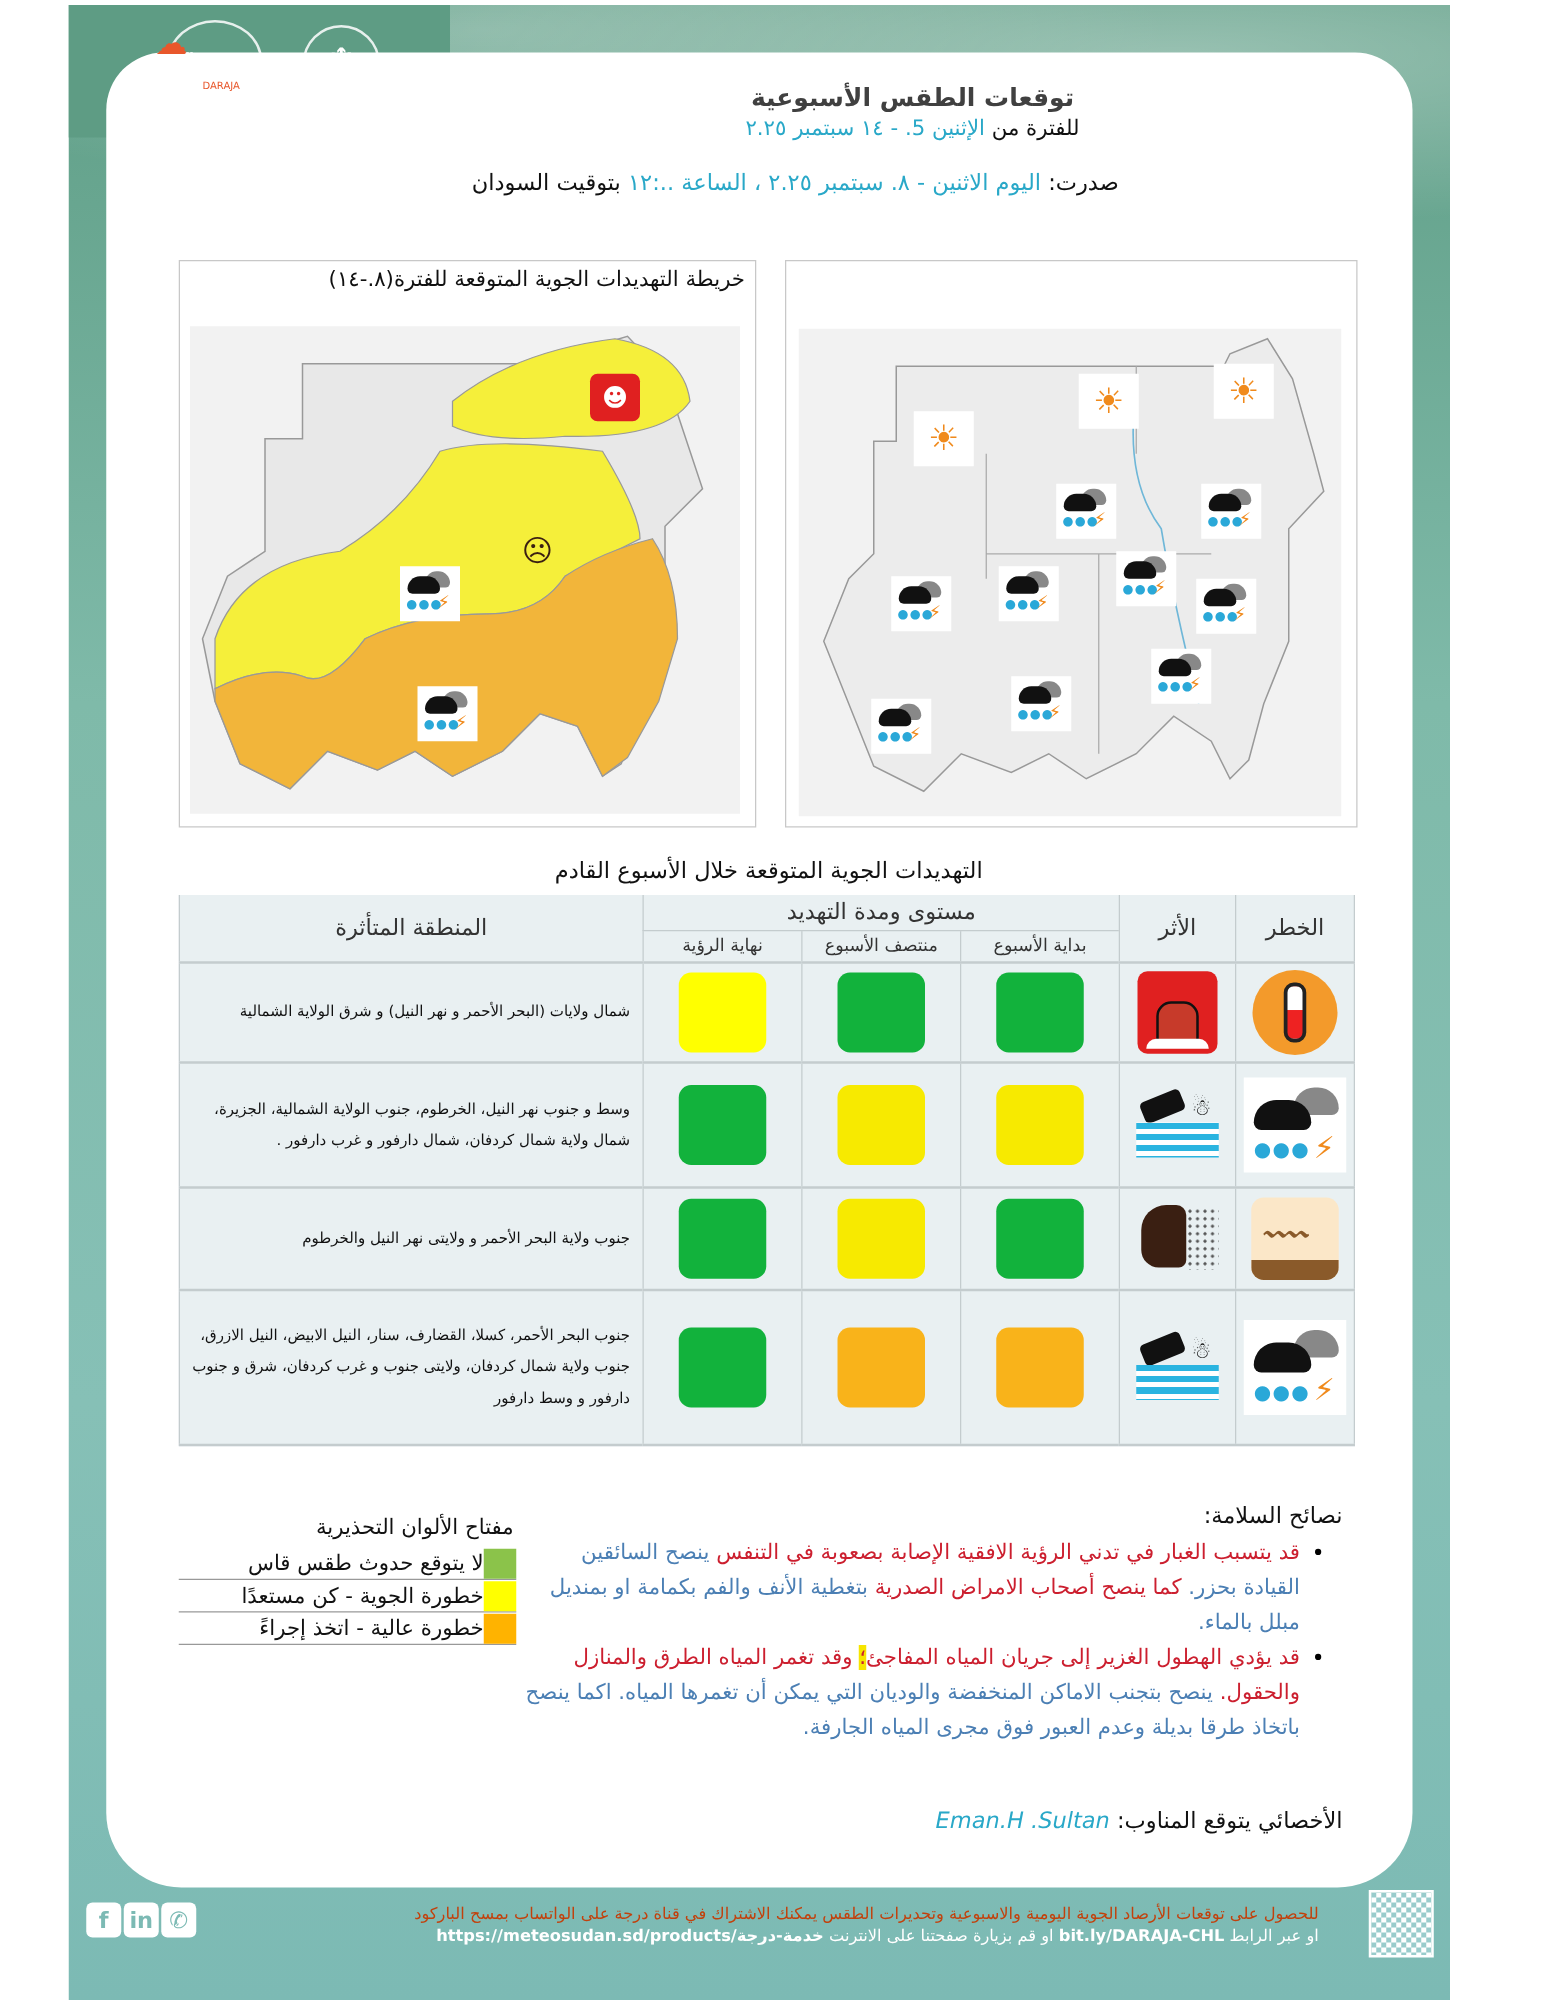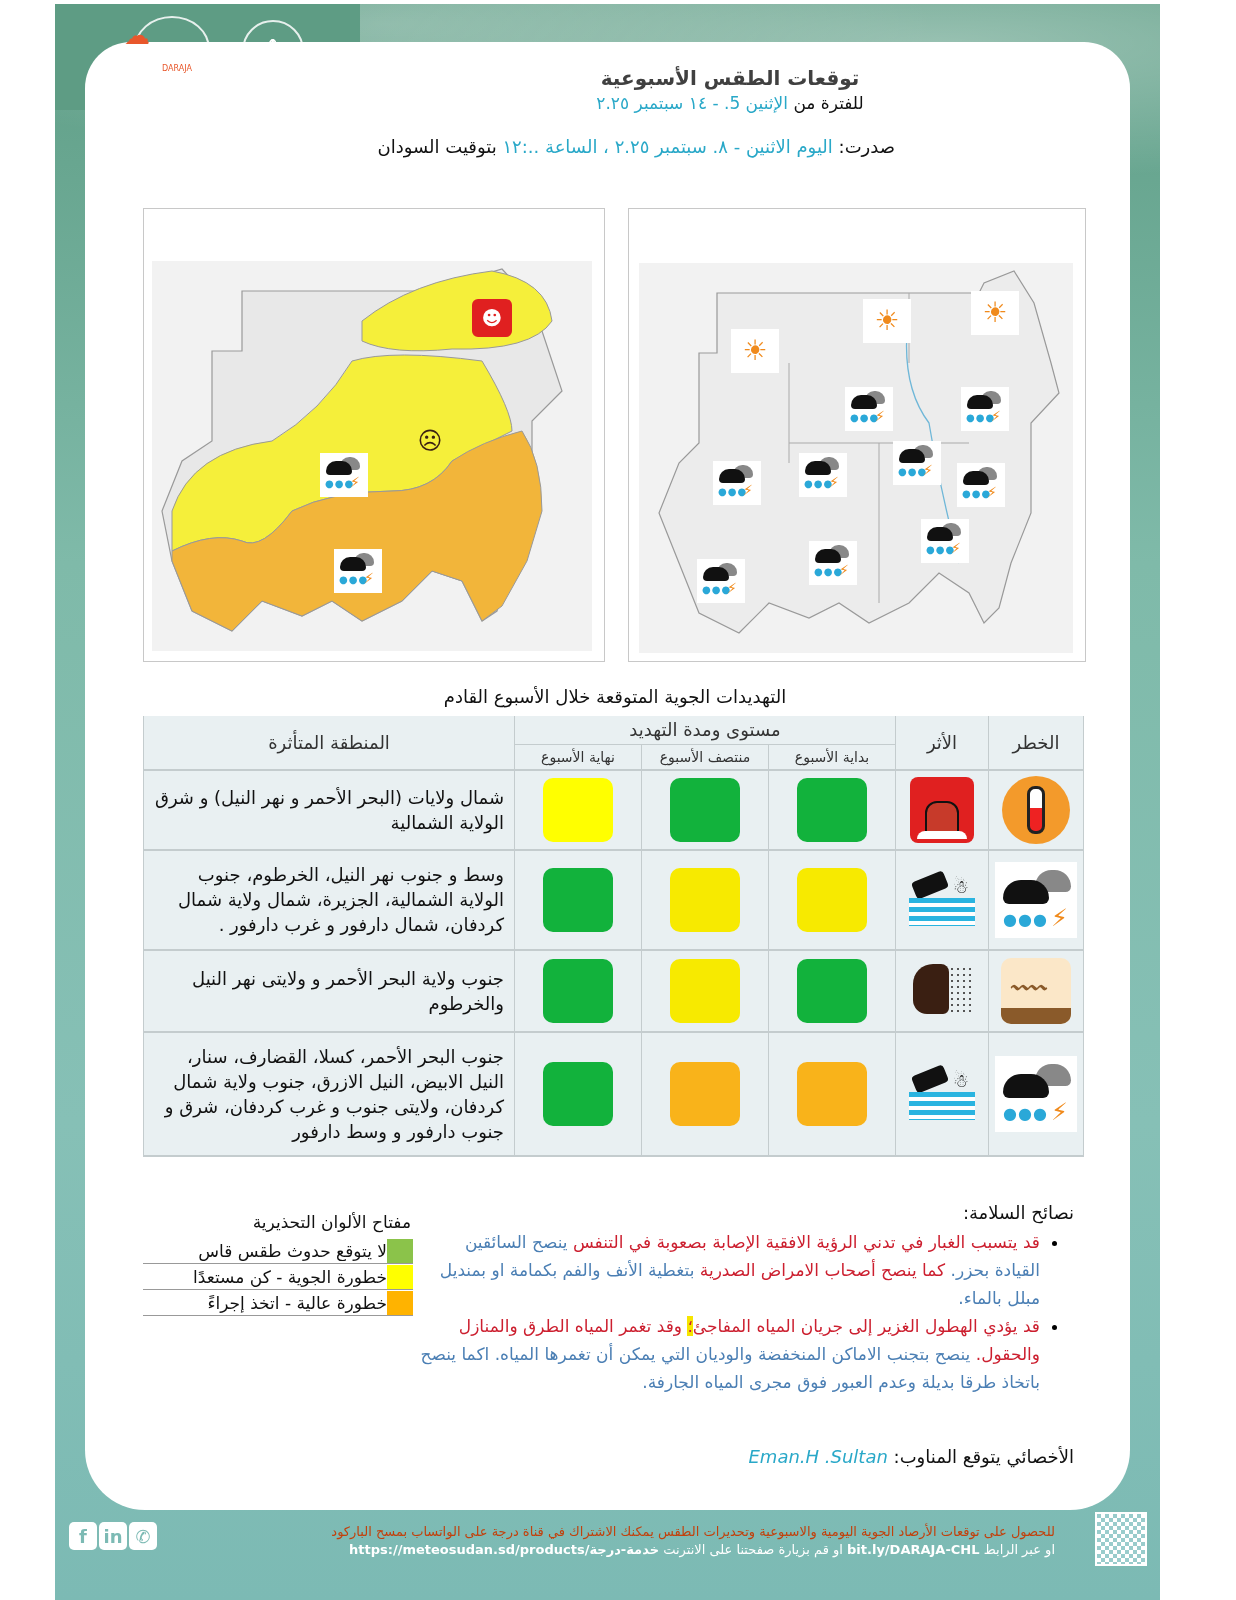--- a/index.html
+++ b/index.html
@@ -35,21 +35,21 @@
   .storm-ico .c2{position:absolute;left:18px;top:2px;width:20px;height:13px;background:#888;border-radius:10px 10px 4px 4px;}
   .storm-ico .drops{position:absolute;left:3px;top:24px;font-size:10px;color:#2aa8d8;letter-spacing:1px;}
   .storm-ico .bolt{position:absolute;left:28px;top:20px;font-size:14px;color:#f08a1c;}
 
   .section-title{position:absolute;left:140px;top:686px;width:950px;text-align:center;font-size:18px;color:#111;direction:rtl;}
   table.threat{position:absolute;left:143px;top:716px;width:941px;border-collapse:collapse;background:#e9f0f2;direction:rtl;}
   table.threat th,table.threat td{border:1px solid #c4ccce;border-top:none;border-bottom:2px solid #c4ccce;color:#111;font-weight:normal;}
   table.threat th{font-size:18px;color:#333;}
   table.threat .subh{font-size:14px;color:#333;height:22px;}
   .sq{width:70px;height:64px;border-radius:10px;margin:auto;}
-  .region{font-size:18px;line-height:25px;text-align:right;padding:0 10px 0 6px;}
+  .region{font-size:12px;line-height:25px;text-align:right;padding:0 10px 0 6px;}
   .haz-ico{width:82px;height:76px;margin:auto;display:flex;align-items:center;justify-content:center;}
   .thermo{width:68px;height:68px;border-radius:50%;background:#f39a2b;display:flex;align-items:center;justify-content:center;}
   .thermo span{display:block;width:12px;height:42px;border:3px solid #222;border-radius:8px;background:linear-gradient(#fff 45%,#e22 45%);}
   .impact-heat{width:64px;height:66px;background:#e02020;border-radius:8px;display:flex;align-items:flex-end;justify-content:center;}
   .impact-heat .face{width:30px;height:32px;background:#c73a2a;border:2px solid #111;border-radius:12px 12px 6px 6px;margin-bottom:6px;position:relative;}
   .impact-heat .body{position:absolute;left:-10px;top:28px;width:50px;height:8px;background:#fff;border-radius:8px 8px 0 0;}
   .flood{width:66px;height:56px;position:relative;}
   .flood .car{position:absolute;left:4px;top:4px;width:34px;height:18px;background:#111;transform:rotate(-22deg);border-radius:4px;}
   .flood .person{position:absolute;left:44px;top:4px;font-size:18px;color:#111;}
   .flood .waves{position:absolute;left:0;top:26px;width:66px;height:28px;background:repeating-linear-gradient(180deg,#2ab4e0 0 5px,#fff 5px 9px);}
@@ -204,20 +204,21 @@
           <div class="c1"></div>
           <div class="drops">●●●</div>
           <div class="bolt">⚡</div>
         </div>
       </div>
   </div>
 </div>
 
 <div class="mapbox" style="left:143px;top:208px;width:460px;height:452px;">
   <div class="cap">
+    <div>خريطة التهديدات الجوية المتوقعة للفترة(٨.-١٤)</div>
   </div>
   <div class="map-area" style="left:8px;top:52px;width:440px;height:390px;">
     <svg width="440" height="390">
       <path d="M90 30 L300 30 L310 20 L350 8 L380 40 L400 100 L410 130 L380 160 L380 250 L360 300 L345 350 L330 360 L310 320 L280 310 L250 340 L210 360 L180 340 L150 355 L110 340 L80 370 L40 350 L20 300 L10 250 L30 200 L60 180 L60 90 L90 90 Z" fill="#e8e8e8" stroke="#999" stroke-width="1.2"></path>
       <path d="M210 60 Q260 20 340 10 Q395 20 400 60 Q380 90 300 88 Q240 94 210 80 Z" fill="#f5ef3a" stroke="#999"></path>
       <path d="M20 250 Q40 190 120 180 Q170 150 200 100 Q240 88 330 100 Q360 150 360 170 Q320 190 300 200 Q280 230 240 230 Q180 230 140 250 Q110 290 90 280 Q60 270 20 290 Z" fill="#f5ef3a" stroke="#999"></path>
       <path d="M20 290 Q60 270 90 280 Q110 290 140 250 Q180 230 240 230 Q280 230 300 200 Q330 180 370 170 Q390 200 390 250 L375 300 L350 345 L330 360 L310 320 L280 310 L250 340 L210 360 L180 340 L150 355 L110 340 L80 370 L40 350 L20 300 Z" fill="#f2b53a" stroke="#999"></path>
     </svg>
     <div class="wx-icon" style="left:320px;top:38px;width:40px;height:38px;background:#e02020;border-radius:6px;color:#fff;font-size:20px;">☻</div>
     <div class="wx-icon" style="left:260px;top:162px;width:36px;height:36px;background:transparent;color:#3a1f12;font-size:24px;">☹</div>
@@ -246,21 +247,21 @@
   <thead>
     <tr style="height:28px;">
       <th rowspan="2" style="width:92px;">الخطر</th>
       <th rowspan="2" style="width:90px;">الأثر</th>
       <th colspan="3" style="border-bottom:1px solid #c4ccce;">مستوى ومدة التهديد</th>
       <th rowspan="2">المنطقة المتأثرة</th>
     </tr>
     <tr>
       <th class="subh" style="width:124px;">بداية الأسبوع</th>
       <th class="subh" style="width:124px;">منتصف الأسبوع</th>
-      <th class="subh" style="width:124px;">نهاية الأسبوع</th>
+      <th class="subh" style="width:124px;">نهاية الرؤية</th>
     </tr>
   </thead>
   <tbody>
     <tr style="height:78px;">
       <td>
           <div class="haz-ico">
             <div class="thermo">
               <span></span>
             </div>
           </div>

